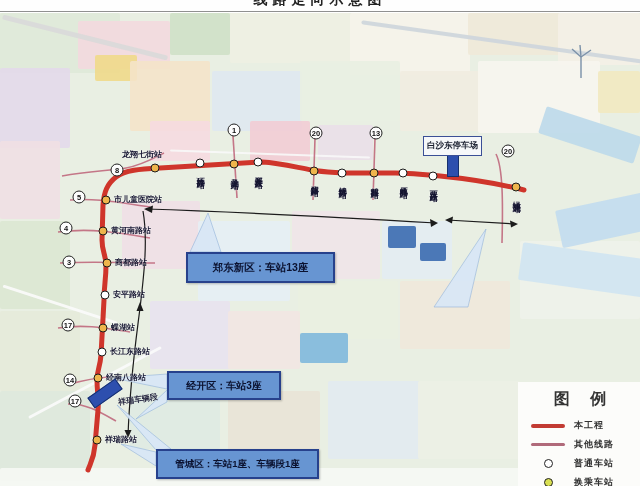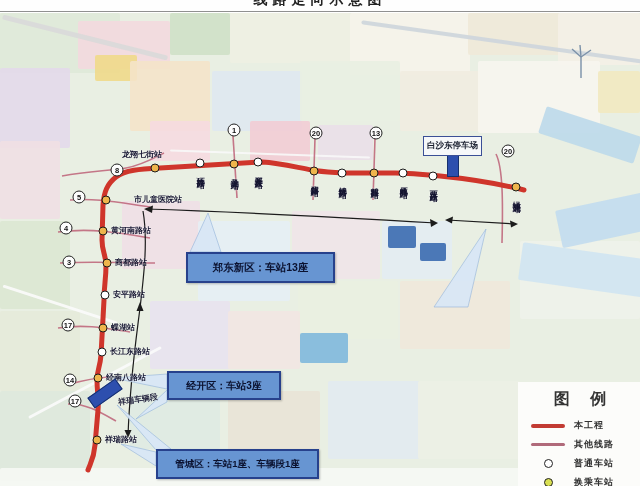--- a/index.html
+++ b/index.html
@@ -165,21 +165,21 @@
         <div class="st-label v" style="left: 337px; top: 168px;">锦绣路站</div>
         <div class="station transfer" style="left: 374px; top: 160px;"></div>
         <div class="st-label v" style="left: 369px; top: 168px;">前程路站</div>
         <div class="station" style="left: 403px; top: 160px;"></div>
         <div class="st-label v" style="left: 398px; top: 168px;">雁鸣路站</div>
         <div class="station" style="left: 433px; top: 163px;"></div>
         <div class="st-label v" style="left: 428px; top: 171px;">贾庄路站</div>
         <div class="station transfer" style="left: 516px; top: 174px;"></div>
         <div class="st-label v" style="left: 511px; top: 182px;">绿博北站</div>
         <div class="station transfer" style="left: 106px; top: 187px;"></div>
-        <div class="st-label" style="left: 114px; top: 183px; margin-left: 20px;">市儿童医院站</div>
+        <div class="st-label" style="left: 114px; top: 183px;">市儿童医院站</div>
         <div class="station transfer" style="left: 103px; top: 218px;"></div>
         <div class="st-label" style="left: 111px; top: 214px;">黄河南路站</div>
         <div class="station transfer" style="left: 107px; top: 250px;"></div>
         <div class="st-label" style="left: 115px; top: 246px;">商都路站</div>
         <div class="station" style="left: 105px; top: 282px;"></div>
         <div class="st-label" style="left: 113px; top: 278px;">安平路站</div>
         <div class="station transfer" style="left: 103px; top: 315px;"></div>
         <div class="st-label" style="left: 111px; top: 311px;">蝶湖站</div>
         <div class="station" style="left: 102px; top: 339px;"></div>
         <div class="st-label" style="left: 110px; top: 335px;">长江东路站</div>

